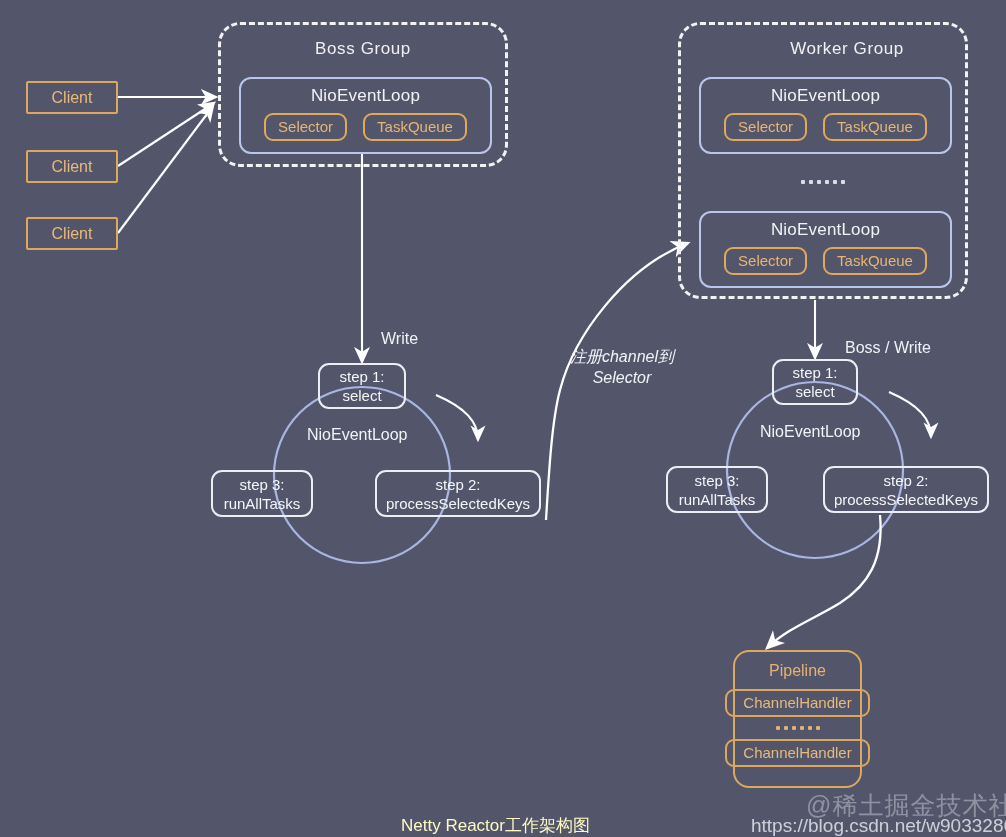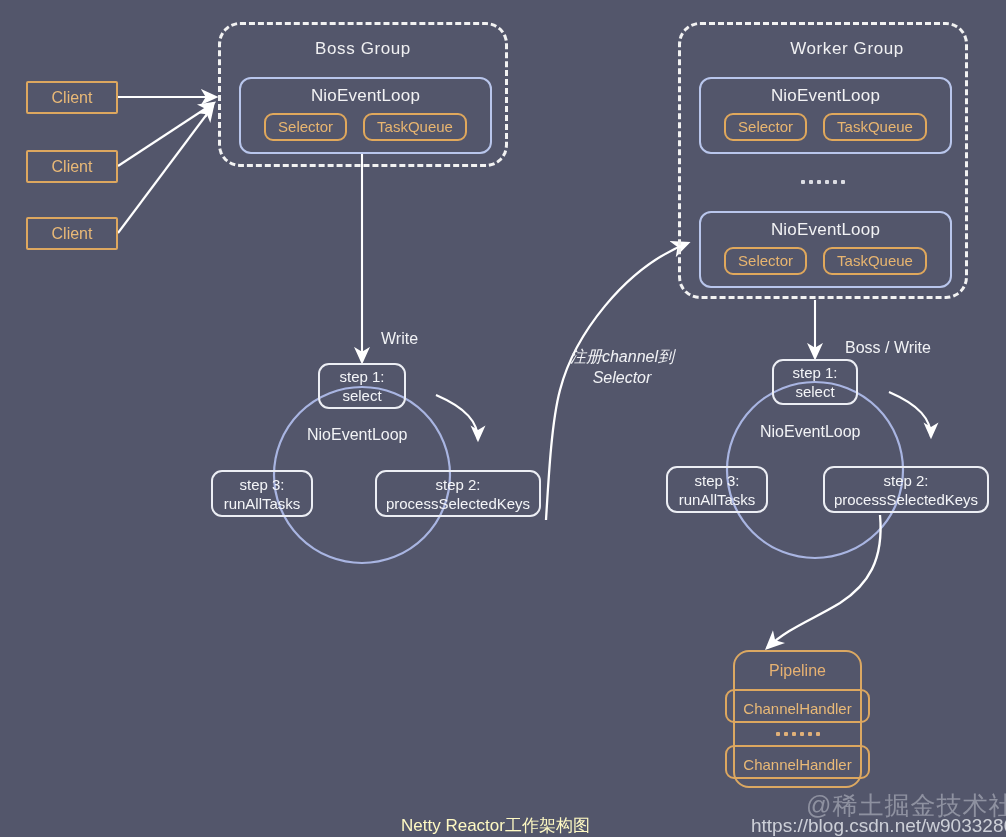--- a/index.html
+++ b/index.html
@@ -144,21 +144,21 @@
   }
   .pipeline-title {
     color: #e6b172;
     font-size: 16px;
   }
   .handler {
     border: 2px solid #dda75f;
     border-radius: 9px;
     color: #e9b977;
     font-size: 15px;
-    padding: 9px 16px 4px 16px;
+    padding: 3px 16px 4px 16px;
     white-space: nowrap;
     box-sizing: border-box;
   }
   
   .caption {
     position: absolute;
     color: #fef9c3;
     font-size: 17px;
     white-space: nowrap;
   }

